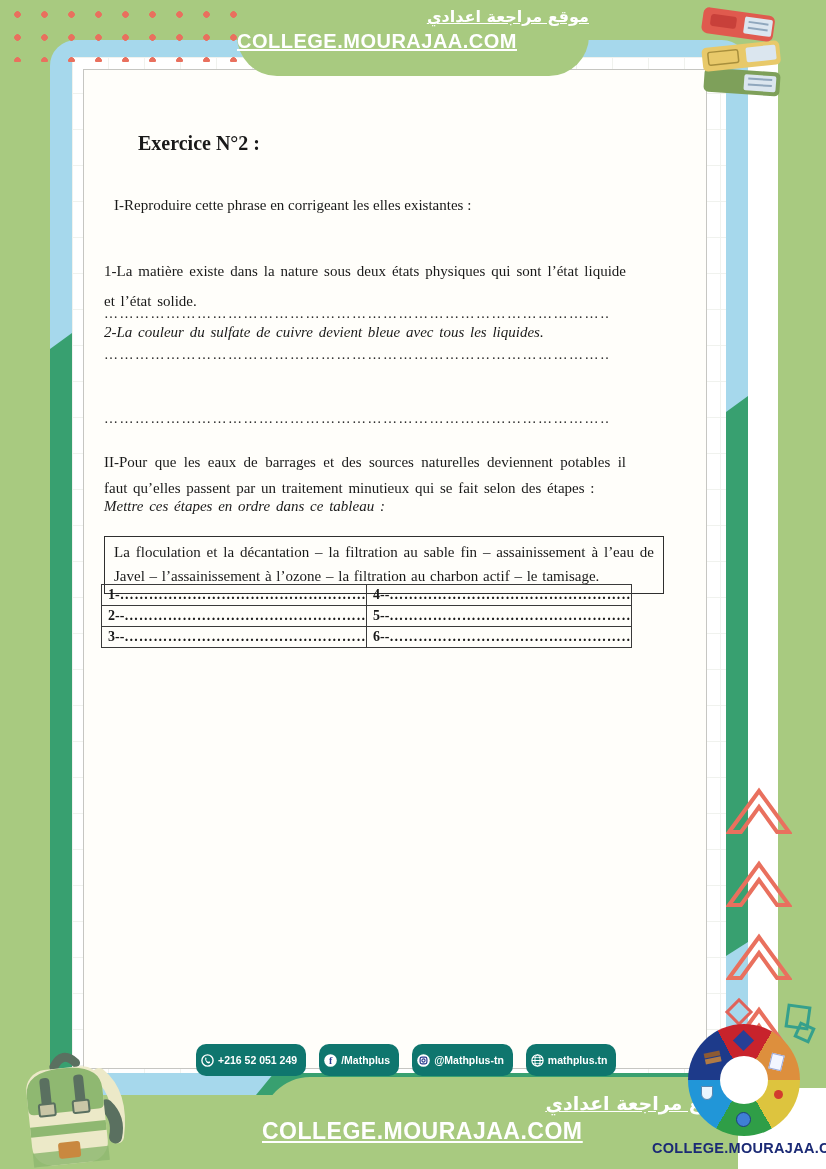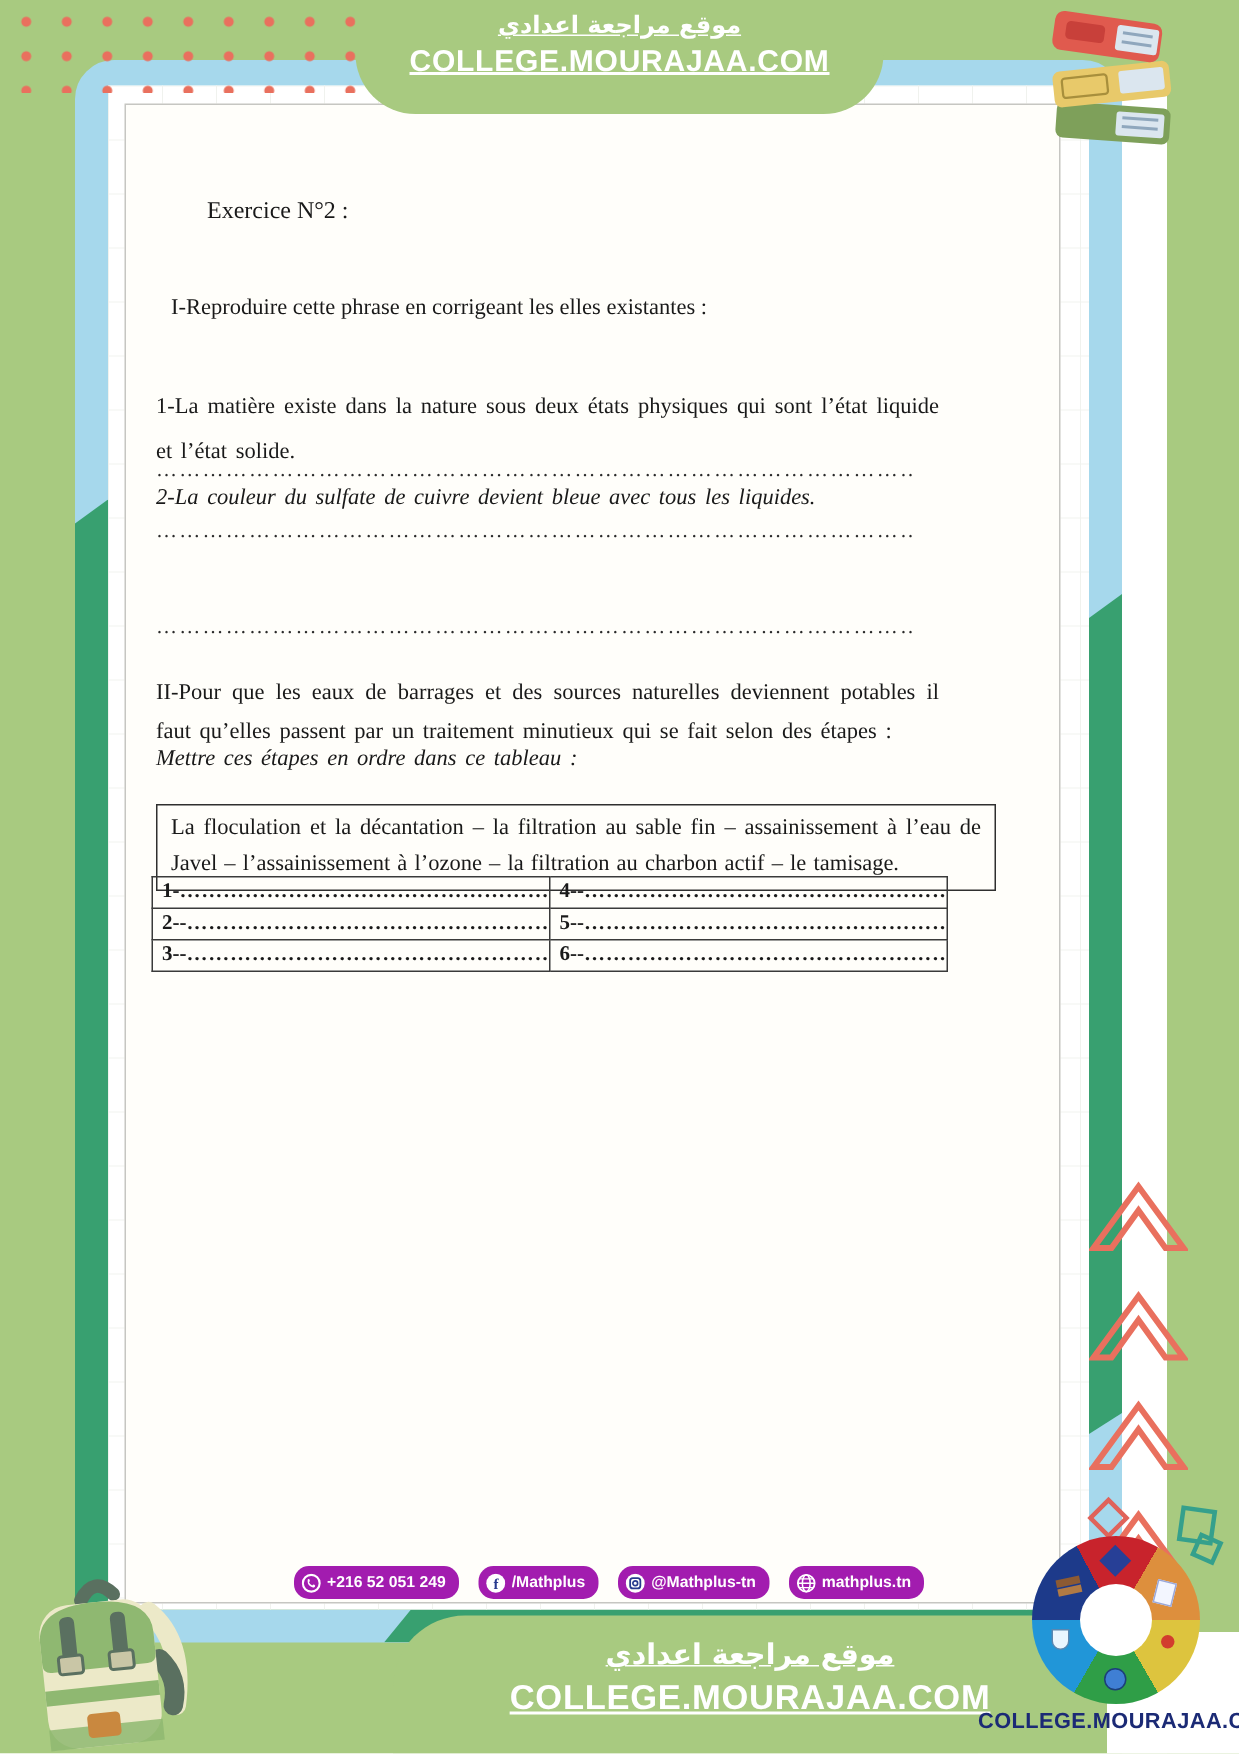--- a/index.html
+++ b/index.html
@@ -32,21 +32,21 @@
   
   .card { position:absolute; left:72px; top:57px; width:654px; height:1016px; background:#ffffff; z-index:4;
     background-image:linear-gradient(#f0f2ee 1px, rgba(0,0,0,0) 1px),
                      linear-gradient(90deg, #f0f2ee 1px, rgba(0,0,0,0) 1px);
     background-size:36px 36px; }
 
   
   .scan { position:absolute; left:83px; top:69px; width:624px; height:1000px; background:#fffefa;
     border:1px solid #c6c6c2; z-index:5; font-family:"Liberation Serif", serif; color:#191919; }
   .scan .abs { position:absolute; }
-  .doc-title { left:54px; top:62px; font-size:16px; font-weight:normal; }
+  .doc-title { left:54px; top:62px; font-size:20px; font-weight:bold; }
   .sec1-head { left:30px; top:127px; font-size:15px; }
   .para { left:20px; width:522px; font-size:15px; text-align:justify; word-spacing:2px; }
   .p1 { top:186px; line-height:30px; }
   .single { left:20px; font-size:15px; word-spacing:2px;font-style:italic; }
   .i2 { top:254px; }
   .p3 { top:295px; line-height:29px; }
   .dotline { left:20px; width:504px; font-size:14px; letter-spacing:1.5px; color:#2a2a2a;
     white-space:nowrap; overflow:hidden; }
   .d1 { top:236px; } .d2 { top:277px; } .d3 { top:341px; }
   .sec2-head { top:379px; line-height:26px; }
@@ -54,26 +54,26 @@
   .steps-box { left:20px; top:466px; width:560px; border:1.4px solid #2f2f2f; padding:3px 9px 5px 9px;
     font-size:15px; line-height:24px; text-align:justify; word-spacing:1px; }
   .order-table { position:absolute; left:17px; top:514px; width:531px; border-collapse:collapse; table-layout:fixed; }
   .order-table td { border:1.4px solid #3a3a3a; height:21px; padding:0 4px 0 6px; font-size:14px;
     font-weight:bold; white-space:nowrap; overflow:hidden; }
   .cell-dots { font-weight:bold; letter-spacing:0.5px; }
 
   
   .badges { position:absolute; left:112px; top:974px; display:flex; gap:13px; align-items:center;
     font-family:"Liberation Sans", sans-serif; }
-  .pill { display:flex; align-items:center; gap:4px; background:#a21caf; color:#ffffff;
-    border-radius:10px; padding:3px 9px 3px 5px; font-size:10.5px; font-weight:bold; height:22px; }
+  .pill { display:flex; align-items:center; gap:4px; background:#0f766e; color:#ffffff;
+    border-radius:10px; padding:3px 9px 3px 5px; font-size:10.5px; font-weight:bold; height:32px; }
   .pill svg { display:block; }
 
   
-  .banner { position:absolute; background:#a8ca80; color:#ffffff; text-align:center; z-index:7; }
+  .banner { position:absolute; background:#a8ca80; color:#ffffff; z-index:7;text-decoration:underline; }
   .banner .ar { font-family:"DejaVu Sans", sans-serif; font-weight:bold; text-decoration:underline; display:block; }
   .banner .url { font-weight:bold; text-decoration:underline; letter-spacing:0.5px; display:block; }
   .banner-top { left:237px; top:0; width:352px; height:76px; border-radius:0 0 40px 40px; padding-top:6px; }
   .banner-top .ar { font-size:16px; line-height:22px; }
   .banner-top .url { font-size:20px; line-height:26px; }
   .banner-bottom { left:262px; top:1077px; width:476px; height:92px; border-radius:48px 48px 0 0; padding-top:13px; z-index:9; }
   .banner-bottom .ar { font-size:19px; line-height:26px; }
   .banner-bottom .url { font-size:23px; line-height:30px; }
 
   

